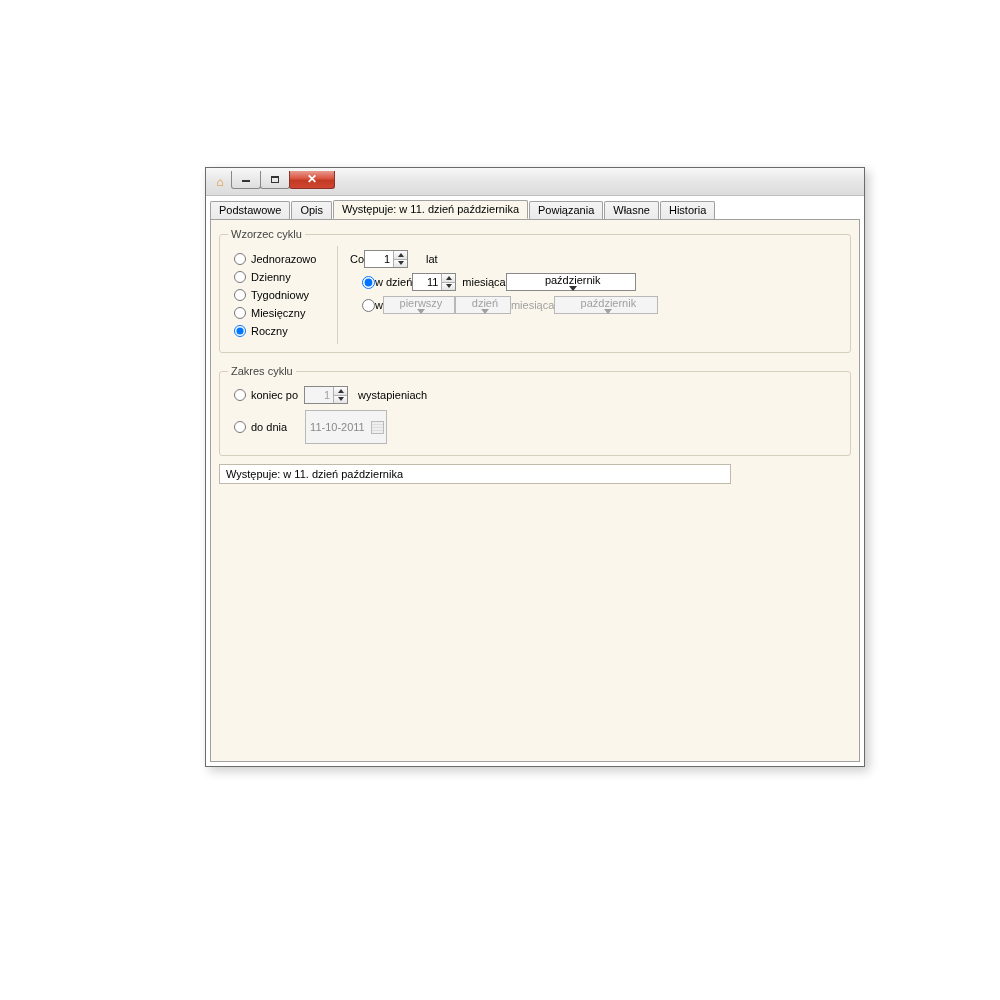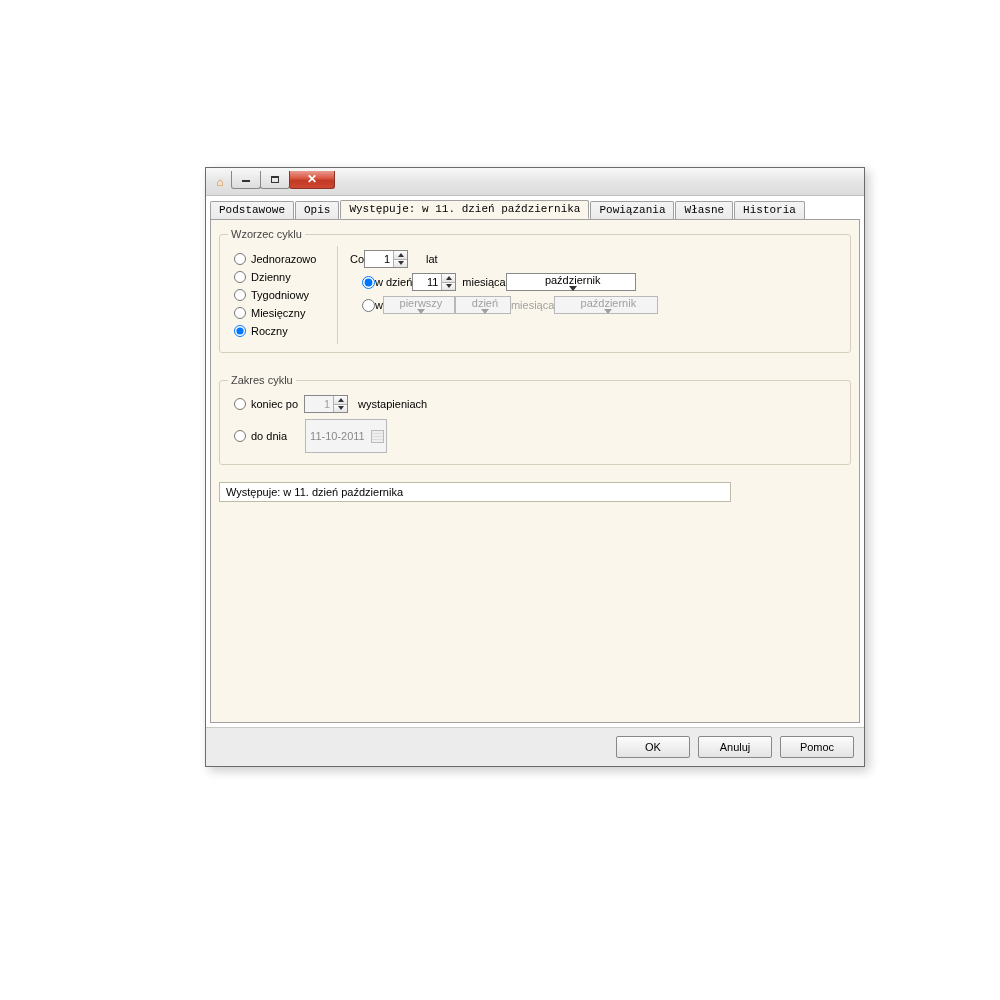--- a/index.html
+++ b/index.html
@@ -77,21 +77,20 @@
     width: 8px; height: 0; border-top: 2px solid #333; margin-top: 4px;
   }
   .win-btn .max-glyph {
     width: 8px; height: 7px; border: 1px solid #333; border-top: 2px solid #333;
   }
   .win-btn .close-glyph { font-weight: bold; font-size: 12px; }
   .tabstrip {
     display: flex;
     padding: 4px 4px 0 4px;
     background: #fff;
-    font-family: Liberation Mono, monospace;
   }
   .tab {
     padding: 2px 8px 3px 8px;
     border: 1px solid #a0a0a0;
     border-bottom: none;
     background: linear-gradient(to bottom,#f4f4f4,#eaeaea);
     font-size: 11px;
     margin-right: 1px;
     border-radius: 2px 2px 0 0;
     position: relative;
@@ -109,21 +108,21 @@
     margin: 0 4px 4px 4px;
     background: #faf6eb;
     padding: 4px 8px 0 8px;
     position: relative;
     display: flex;
     flex-direction: column;
   }
   fieldset {
     border: 1px solid #d6cfbd;
     border-radius: 3px;
-    margin: 4px 0 17px 0;
+    margin: 4px 0 8px 0;
     padding: 6px 8px 8px 8px;
     font-size: 11px;
   }
   fieldset legend {
     padding: 0 3px;
     color: #444;
   }
   .pattern-body {
     display: flex;
   }
@@ -392,18 +391,13 @@
           <span class="cal-icon"></span>
         </span>
       </div>
     </fieldset>
 
     <div class="summary-box">Występuje: w 11. dzień października</div>
 
     <div class="fill-spacer"></div>
   </div>
 
-  <div class="footer">
-    <button class="btn">OK</button>
-    <button class="btn">Anuluj</button>
-    <button class="btn">Pomoc</button>
-  </div>
 </div>
 
 </body></html>

